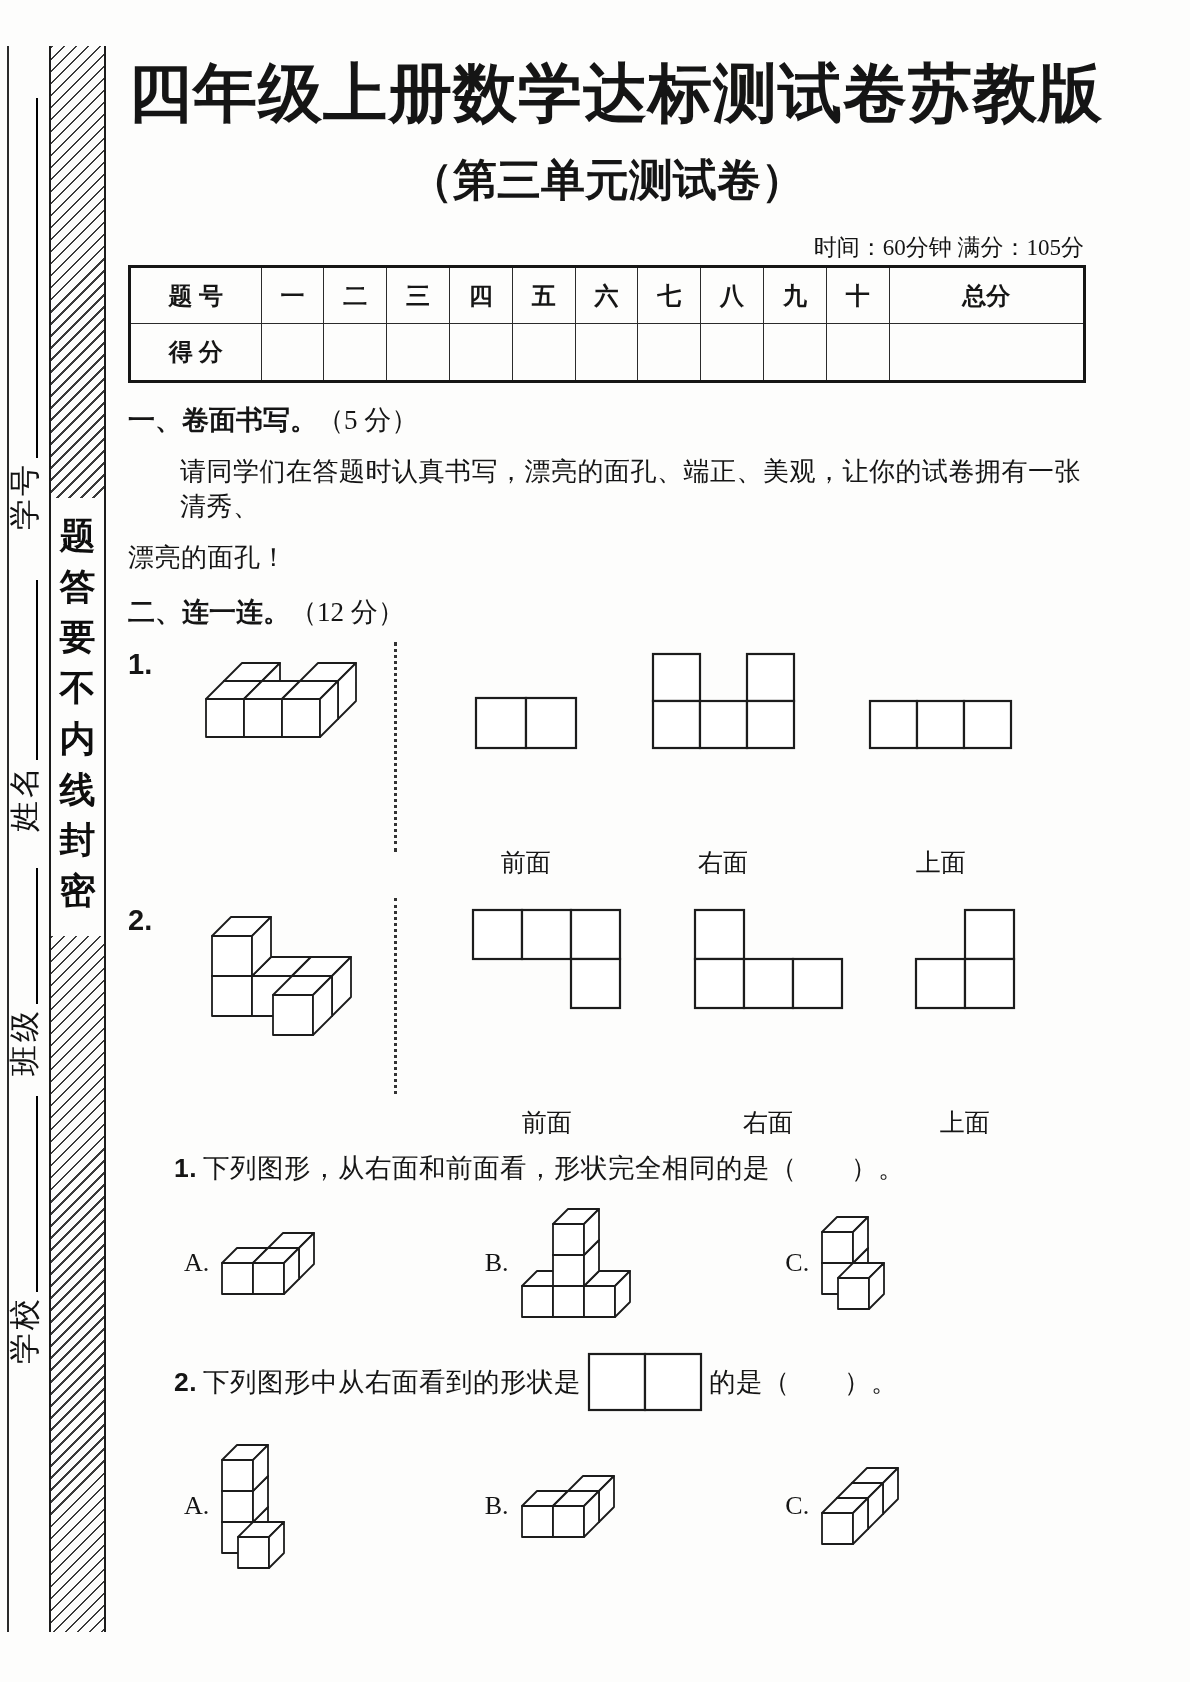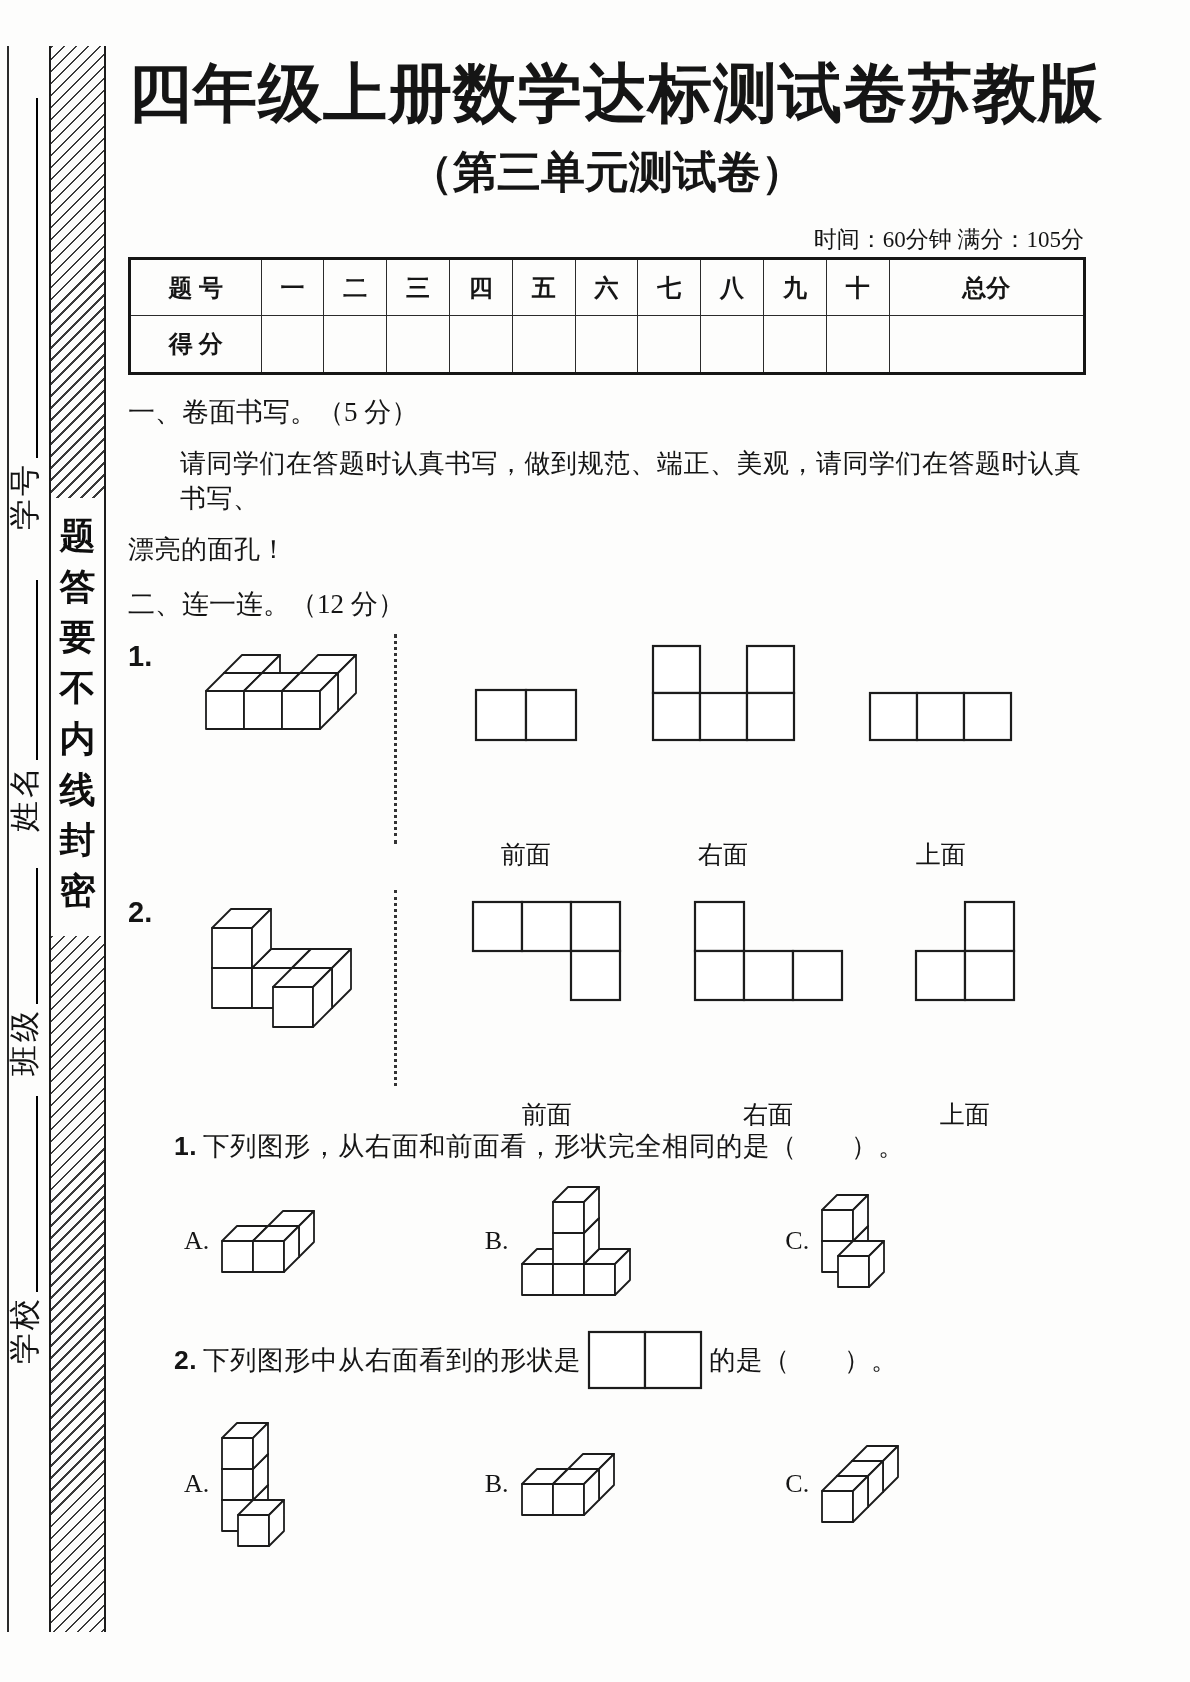--- a/index.html
+++ b/index.html
@@ -29,49 +29,49 @@
   .hatch.top { height:452px; }
   .hatch.bottom { flex:1; margin-top:20px; }
   .seal-chars {
     height:404px; margin-top:14px; display:flex; flex-direction:column;
     justify-content:space-between; align-items:center;
     font-size:36px; font-weight:700; color:#0e0e0e;
   }
   
   .main { position:absolute; left:128px; top:0; width:958px; }
   .title { text-align:center; margin-top:50px; font-size:64px; font-weight:800; letter-spacing:1px; white-space:nowrap; }
-  .subtitle { text-align:center; margin-top:6px; font-size:44px; font-weight:800; }
+  .subtitle { text-align:center; margin-top:14px; font-size:44px; font-weight:800; }
   .meta { text-align:right; margin-top:22px; padding-right:2px; font-size:23px; }
   table.score { width:100%; margin-top:2px; border-collapse:collapse; border:3px solid #161616;
     font-family:"Liberation Sans","DejaVu Sans",sans-serif; }
   table.score td {
     border:1.4px solid #2b2b2b; text-align:center; font-size:24px; font-weight:600; color:#161616;
   }
   table.score tr:first-child td { height:57px; }
   table.score tr:last-child td { height:58px;font-family:Liberation Serif, serif; }
   .sec-h { margin-top:19px; font-size:27px; }
-  .sec-h .h-main { font-weight:400;text-align:right; }
+  .sec-h .h-main { font-weight:700;text-align:right; }
   .sec-h .h-pts { font-weight:400; }
   .body-ln { font-size:26px; margin-top:16px; letter-spacing:0.5px; }
   .body-ln.indent { padding-left:52px; }
   
   .match-row { display:flex; margin-top:8px; align-items:flex-start; }
   .match-row .qnum { width:44px; padding-top:10px; font-size:29px; font-weight:800;
     font-family:"Liberation Sans","DejaVu Sans",sans-serif; }
   .match-row .solid { width:218px; display:flex; justify-content:center; }
   .match-row.r1 { height:248px; } .match-row.r1 .solid { padding-top:22px; }
   .match-row.r2 { height:238px; } .match-row.r2 .solid { padding-top:20px; }
   .sep { border-left:3px dotted #333; margin:4px 4px 0 4px; }
   .match-row.r1 .sep { height:210px; }
   .match-row.r2 .sep { height:196px; }
   .views { flex:1; display:flex; justify-content:space-evenly; align-items:flex-end; padding-top:14px; }
   .view-col { display:flex; flex-direction:column; align-items:center;gap:40px; }
   .view-label { margin-top:56px; font-size:25px; }
   
-  .q-line { margin-top:4px; font-size:26.5px; letter-spacing:0.5px; padding-left:46px; }
+  .q-line { margin-top:18px; font-size:26.5px; letter-spacing:0.5px; padding-left:46px; }
   .q-line .qn { font-weight:800; font-family:"Liberation Sans","DejaVu Sans",sans-serif; margin-right:6px; }
   .q-line.with-inline { display:flex; align-items:center; margin-top:26px; }
   .inline-fig { display:inline-flex; margin:0 6px; }
   .options-row { display:flex; margin-top:14px; padding-left:56px; }
   .options-row .option { flex:1; display:flex; align-items:center; gap:10px; }
   .options-row .opt-label { font-size:26px; }
   .options-row.o1 { height:126px; }
   .options-row.o2 { height:152px; margin-top:18px; }
   svg { display:block; }
 </style>
@@ -163,21 +163,21 @@
         <td></td>
         <td></td>
         <td></td>
       </tr>
     </tbody>
       </table>
 
     <div class="sec-h">
       <span class="h-main">一、卷面书写。</span><span class="h-pts">（5 分）</span>
     </div>
-    <div class="body-ln indent">请同学们在答题时认真书写，做到规范、端正、美观，请同学们在答题时认真书写、</div>
+    <div class="body-ln indent">请同学们在答题时认真书写，漂亮的面孔、端正、美观，让你的试卷拥有一张清秀、</div>
     <div class="body-ln">漂亮的面孔！</div>
 
     <div class="sec-h">
       <span class="h-main">二、连一连。</span><span class="h-pts">（12 分）</span>
     </div>
 
     <div class="match-row r1">
       <div class="qnum">1.</div>
       <div class="solid">
           <svg width="156" height="80" viewBox="0 0 156 80">

